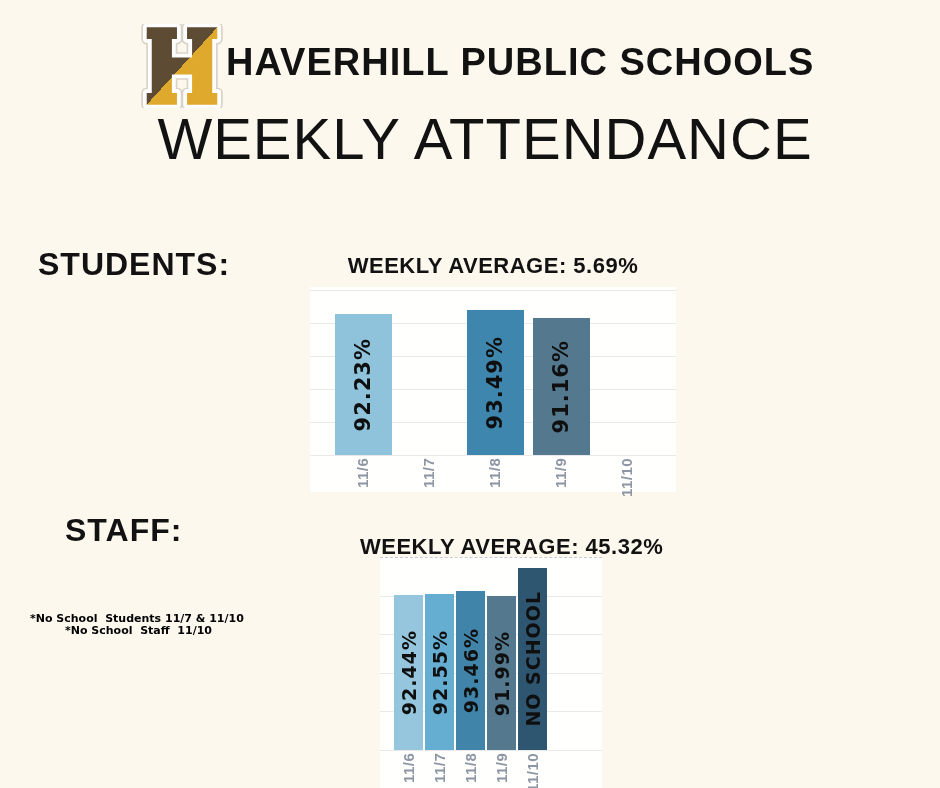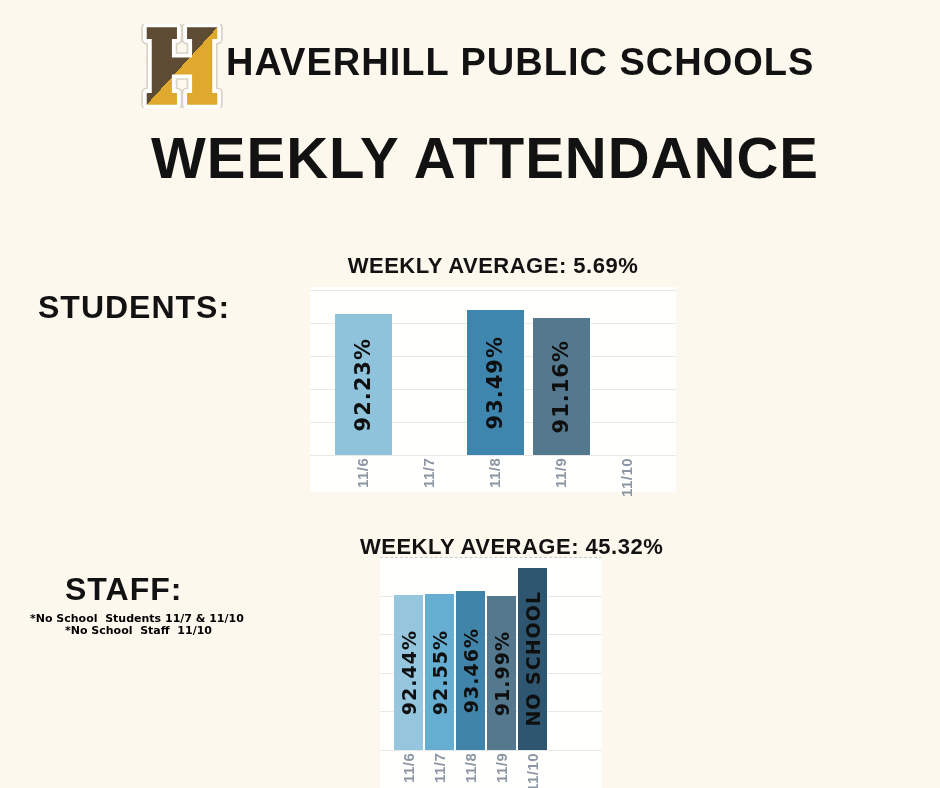--- a/index.html
+++ b/index.html
@@ -6,25 +6,25 @@
   body{
     width:940px;height:788px;overflow:hidden;position:relative;
     background:#fcf8ee;
     font-family:"Liberation Sans",sans-serif;
     color:#121212;
   }
   .abs{position:absolute;}
   
   .logo{left:140px;top:24px;width:84px;height:84px;}
   .school-name{left:226px;top:41px;font-size:38px;font-weight:800;letter-spacing:1px;white-space:nowrap;}
-  .page-title{left:130px;top:124px;width:710px;text-align:center;font-size:58px;font-weight:700;letter-spacing:1px;white-space:nowrap;}
+  .page-title{left:130px;top:105px;width:710px;text-align:center;font-size:58px;font-weight:400;letter-spacing:1px;white-space:nowrap;}
   
-  .sec-label{font-size:32px;font-weight:800;letter-spacing:1px;white-space:nowrap;margin-top:43px;}
+  .sec-label{font-size:32px;font-weight:800;letter-spacing:1px;white-space:nowrap;}
   .students-label{left:38px;top:246px;}
-  .staff-label{left:65px;top:528px;}
+  .staff-label{left:65px;top:512px;}
   .chart-title{font-size:22px;font-weight:800;letter-spacing:0.5px;text-align:center;white-space:nowrap;}
   .students-title{left:310px;top:253px;width:366px;}
   .staff-title{left:360px;top:534px;width:270px;}
   
   .note{font-family:"DejaVu Sans",sans-serif;font-weight:700;font-size:11px;white-space:pre;color:#000000;}
   .note-1{left:30px;top:612px;}
   .note-2{left:65px;top:624px;}
   
   .panel{position:absolute;background:#fffffe;}
   .grid-line{position:absolute;left:0;right:0;height:0;border-top:1px solid #e9e9e9;}

